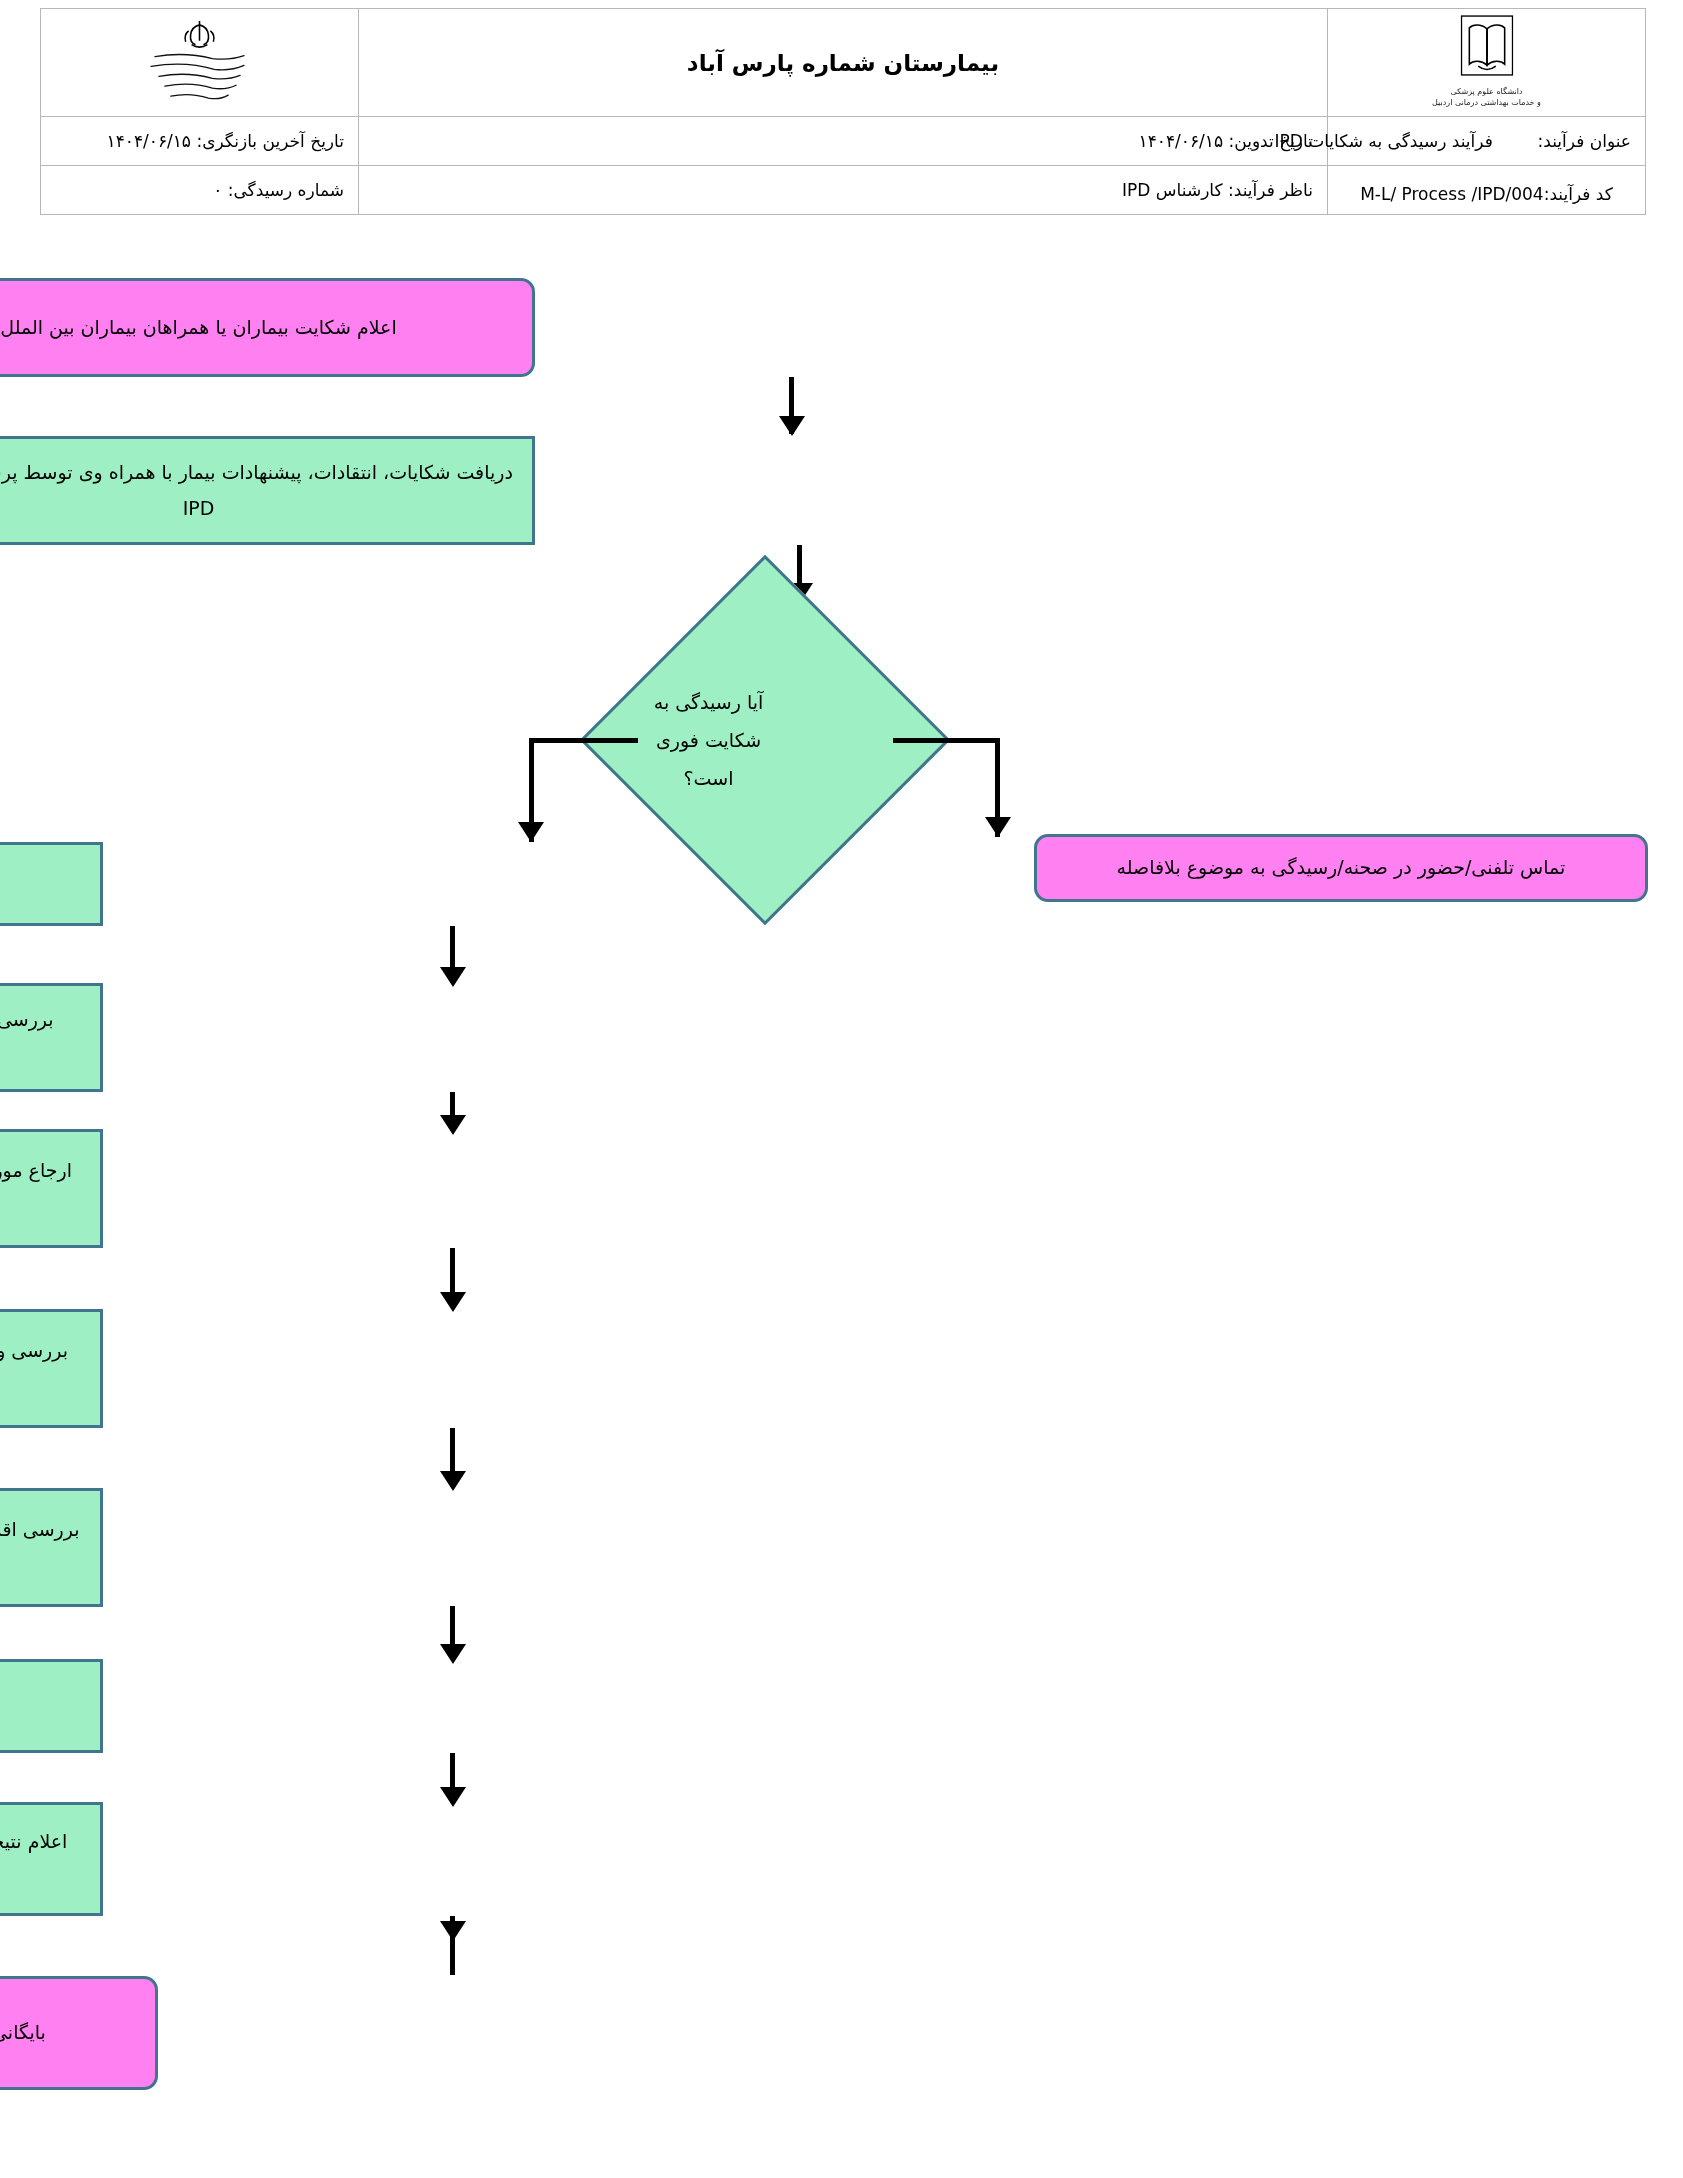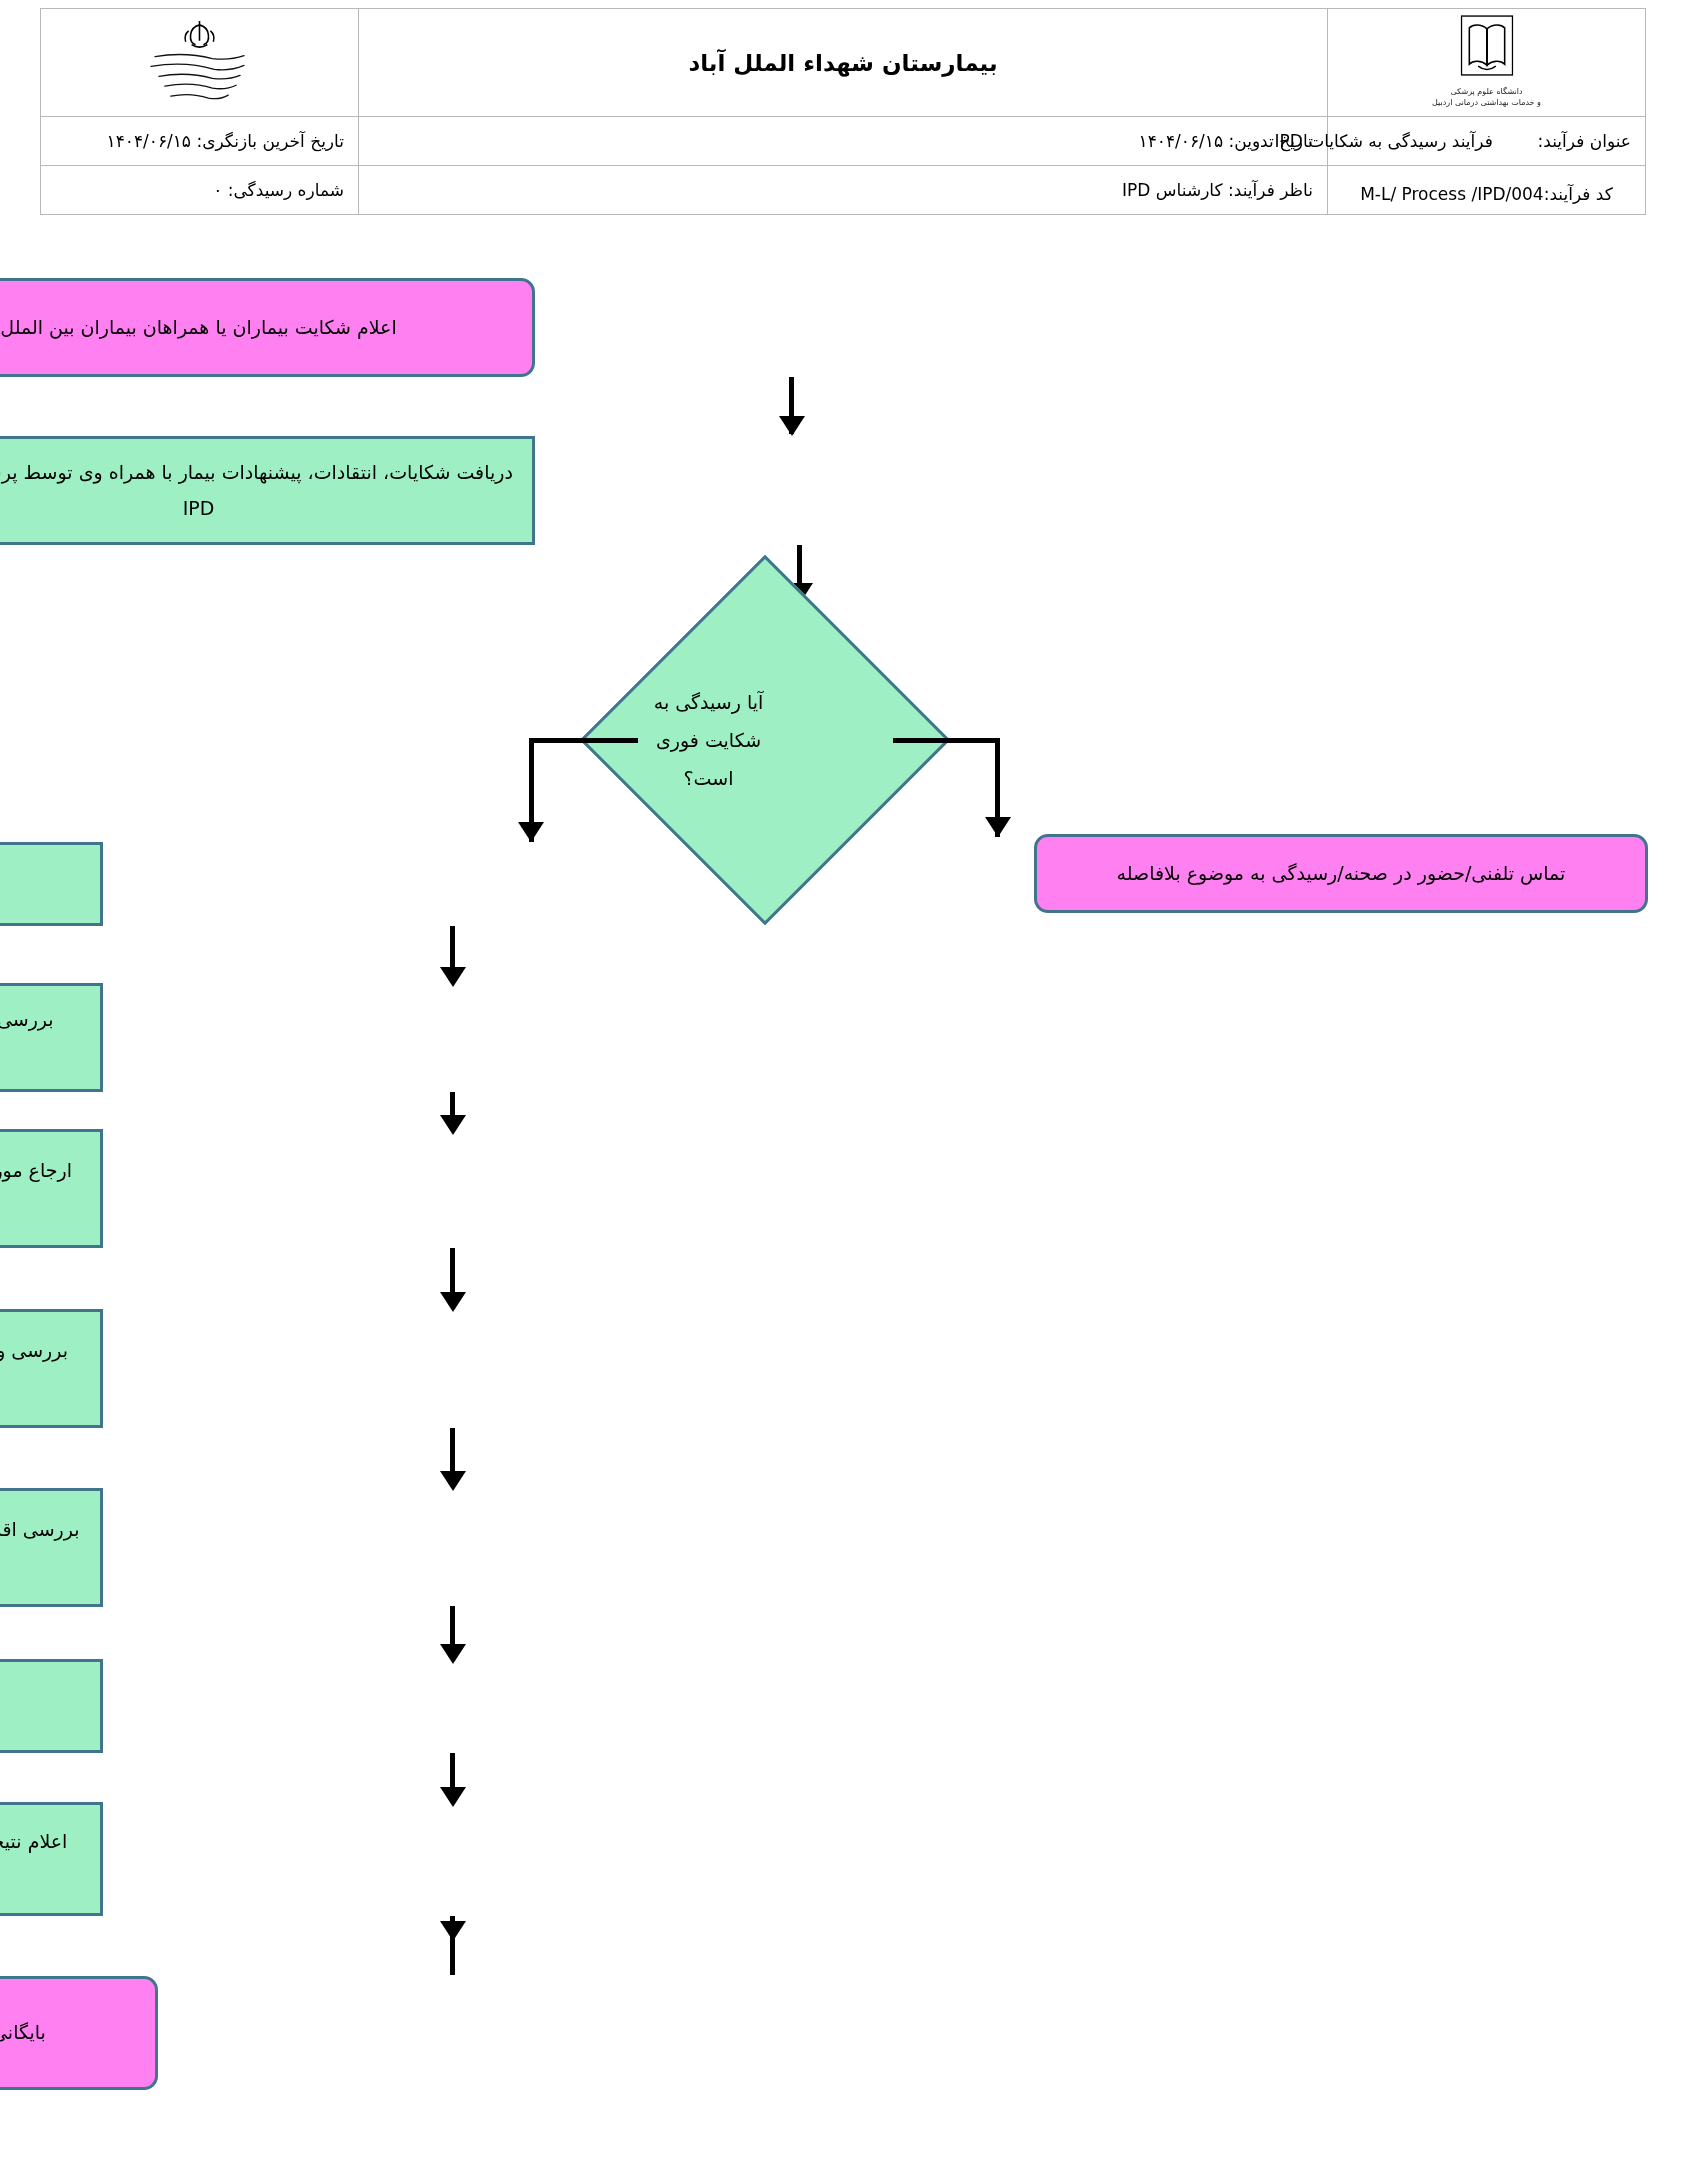--- a/index.html
+++ b/index.html
@@ -189,21 +189,21 @@
           </svg>
         </span>
         <span class="uni-text">
           <span>دانشگاه علوم پزشکی</span><br>
           <span>و خدمات بهداشتی درمانی اردبیل</span>
         </span>
       </span>
     </td>
 
     <td class="hospital-name-cell">
-      <div class="hospital-name">بیمارستان شهداء الملل آباد</div>
+      <div class="hospital-name">بیمارستان شماره پارس آباد</div>
     </td>
 
     <td class="logo-cell-left">
       <span class="emblem">
         <svg width="149" height="91" viewBox="0 0 150 92">
           <g stroke="#000" fill="none" stroke-width="1.6">
             <path d="M75 6 L75 26 M75 10 q-8 2 -9 10 q-1 8 5 10 M75 10 q8 2 9 10 q1 8 -5 10"></path>
             <path d="M64 16 q-5 4 -3 11 M86 16 q5 4 3 11"></path>
             <path d="M67 30 q8 5 16 0"></path>
           </g>
@@ -281,21 +281,21 @@
 
   <div class="decision" style="right:787px; top:361px; width:262px; height:262px;">
     <div class="dia-shape"></div>
     <div class="dia-text">آیا رسیدگی به شکایت فوری است؟</div>
   </div>
 
   <div class="conn h" style="right:683px; top:490px; width:107px;"></div>
   <div class="conn v" style="right:683px; top:490px; height:99px;"></div>
   <div class="arrowhead" style="right:672px; top:569px;"></div>
 
-  <div class="node terminator" style="right:35px; top:586px; width:614px; height:79px; font-size:19px;">
+  <div class="node terminator" style="right:35px; top:586px; width:614px; height:68px; font-size:19px;">
     <span class="node-text">تماس تلفنی/حضور در صحنه/رسیدگی به موضوع بلافاصله</span>
   </div>
 
   <div class="conn h" style="right:1045px; top:490px; width:109px;"></div>
   <div class="conn v" style="right:1149px; top:490px; height:104px;"></div>
   <div class="arrowhead" style="right:1139px; top:574px;"></div>
 
   <div class="node process" style="right:1580px; top:594px; width:733px; height:84px;">
     <span class="node-text">طرح موضوع و تکمیل فرم ثبت شکایت توسط بیمار یا همراه</span>
   </div>

